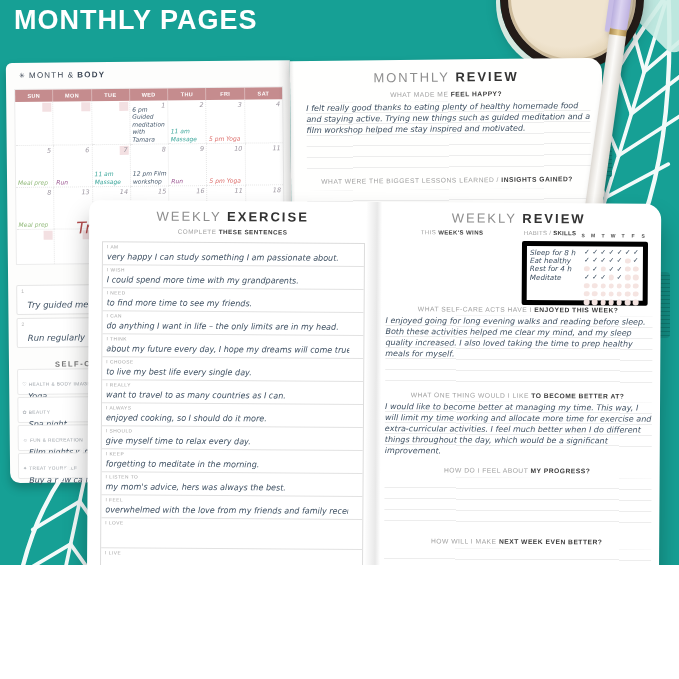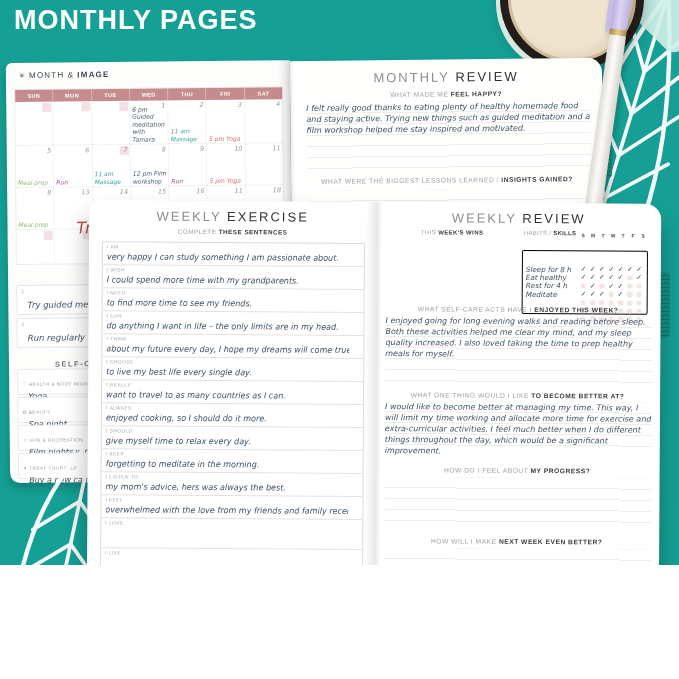--- a/index.html
+++ b/index.html
@@ -41,21 +41,21 @@
   #header-sub{position:absolute;left:15px;top:39px;z-index:5;color:#fff;font-size:15.5px;}
   #band{position:absolute;left:0;top:612px;width:679px;height:67px;z-index:30;
      background:linear-gradient(180deg,var(--band_top) 0,var(--band_bottom) 60%);}
   #footer-title{position:absolute;right:13px;top:617px;z-index:34;
      font-size:27px;font-weight:800;letter-spacing:.5px;color:var(--footer_title);}
   #footer-sub{position:absolute;right:9px;top:652px;z-index:34;font-size:15px;color:var(--footer_sub);}
 
   
   .hand{font-family:"DejaVu Sans",sans-serif;font-style:italic;color:var(--hand);}
   .pg-title{position:absolute;left:0;right:0;text-align:center;font-size:13px;letter-spacing:2px;color:#8e8e8e;}
-  .pg-title b{color:#333;font-weight:400;letter-spacing:2px;}
+  .pg-title b{color:#333;font-weight:700;letter-spacing:2px;}
   .q{position:absolute;left:0;right:0;text-align:center;font-size:6.7px;letter-spacing:.5px;color:#a0a0a0;}
   .q b{color:#3b3b3b;font-weight:700;}
   .ruled{background-image:repeating-linear-gradient(to bottom,transparent 0,transparent 10px,#ededed 10px,#ededed 11px);}
 
   
   #monthly{position:absolute;left:8px;top:60px;width:596px;height:420px;z-index:10;transform:rotate(-0.6deg);}
   #mpage-left{position:absolute;left:0;top:0;width:284px;height:420px;background:var(--paper);
      border-radius:6px 0 0 10px;box-shadow:0 5px 10px rgba(0,0,0,.22);}
   #mpage-right{position:absolute;left:284px;top:1px;width:312px;height:417px;background:#fffffe;
      border-radius:0 14px 34px 0;box-shadow:2px 5px 10px rgba(0,0,0,.22);}
@@ -133,21 +133,21 @@
   .mini-label{text-align:center;font-size:6px;letter-spacing:.4px;color:#a0a0a0;height:10px;}
   .mini-label b{color:#3b3b3b;}
   #wins-box{margin-top:1px;border:1px solid #d9d9d9;border-radius:2px;height:64px;padding:2px 3px;box-sizing:border-box;
      background-image:repeating-linear-gradient(to bottom,transparent 0,transparent 12px,#ededed 12px,#ededed 13px);}
   .win-line{font-size:7.5px;line-height:13px;white-space:nowrap;overflow:hidden;}
   #habits-head{display:flex;height:10px;}
   #habits-head .h-label{width:56px;text-align:center;font-size:6px;letter-spacing:.3px;color:#a0a0a0;}
   #habits-head .h-label b{color:#3b3b3b;}
   #habit-days{flex:1;display:flex;}
   .h-day{flex:1;text-align:center;font-size:5px;font-weight:700;color:#4a4a4a;line-height:10px;}
-  #habits-box{margin-top:10px;border:1px solid #000000;border-radius:2px;height:64px;padding:14px 3px;box-sizing:border-box;}
+  #habits-box{margin-top:1px;border:5px solid #000000;border-radius:2px;height:64px;padding:2px 3px;box-sizing:border-box;}
   .h-row{display:flex;height:8.3px;align-items:center;}
   .h-name{width:53px;font-size:7.2px;white-space:nowrap;overflow:hidden;}
   .h-cells{flex:1;display:flex;}
   .h-cell{flex:1;display:flex;align-items:center;justify-content:center;height:8.3px;}
   .hcheck{font-size:7px;color:var(--hand);line-height:8px;}
   .hcircle{width:5.5px;height:5.5px;border-radius:50%;background:var(--circle);}
 
   #wr-q1{top:103px;} #wr-q2{top:189px;} #wr-q3{top:264px;} #wr-q4{top:335px;}
   .wr-ans{position:absolute;left:10px;right:8px;font-size:8px;line-height:11px;}
   #wr-a1{top:113px;height:73px;} #wr-a2{top:199px;height:52px;}
@@ -188,21 +188,21 @@
   <div id="mint-corner" data-interactable="false"></div>
   <div id="candle" data-interactable="false"></div>
 
   <div id="header-title" data-interactable="false">MONTHLY PAGES</div>
 
   <div id="monthly" data-interactable="false">
     <div id="mpage-left" data-interactable="false">
       <div id="cal-title" data-interactable="false">
         <span class="ic" data-interactable="false">✳</span>
         <span data-interactable="false">MONTH &amp;</span>
-        <b data-interactable="false">IMAGE</b>
+        <b data-interactable="false">BODY</b>
       </div>
       <div id="cal-table" data-interactable="false">
         <div id="cal-head" data-interactable="false">
             <div data-interactable="false">SUN</div>
             <div data-interactable="false">MON</div>
             <div data-interactable="false">TUE</div>
             <div data-interactable="false">WED</div>
             <div data-interactable="false">THU</div>
             <div data-interactable="false">FRI</div>
             <div data-interactable="false">SAT</div>

